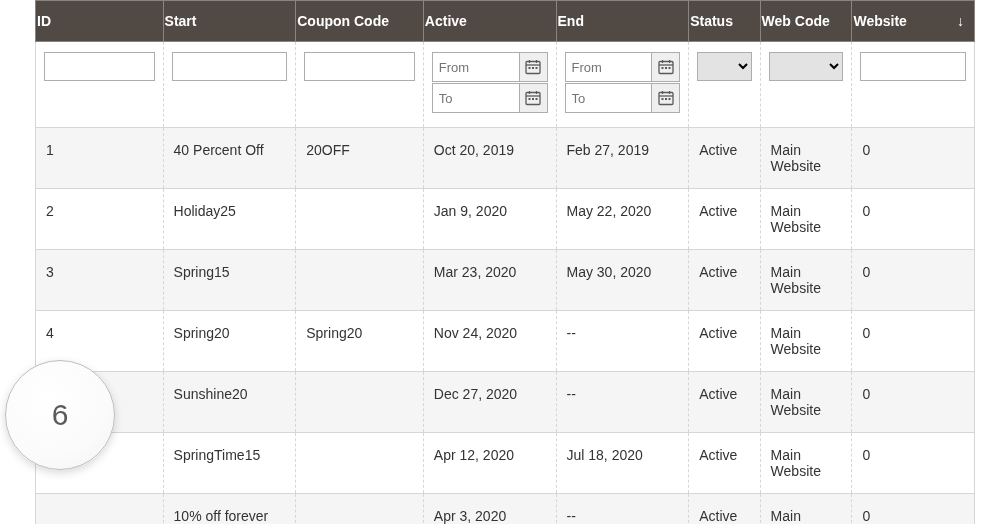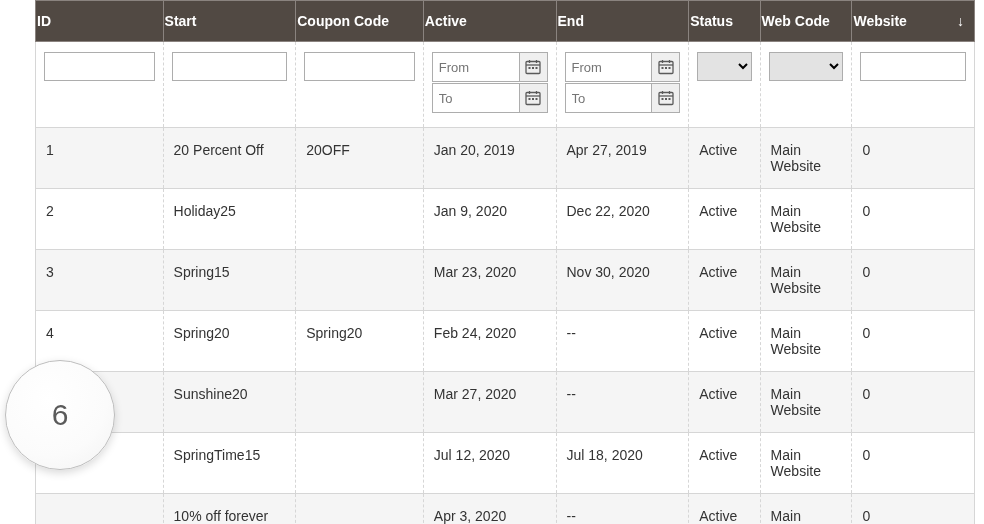--- a/index.html
+++ b/index.html
@@ -244,73 +244,73 @@
           </div>
         </div>
       </td>
       <td><select class="filter-select"><option></option></select></td>
       <td><select class="filter-select"><option></option></select></td>
       <td><input class="filter-input" style=""></td>
     </tr>
 
     <tr class="data-row">
       <td>1</td>
-      <td>20 Percent Off</td>
+      <td>40 Percent Off</td>
       <td>20OFF</td>
-      <td>Jan 20, 2019</td>
-      <td>Apr 27, 2019</td>
+      <td>Oct 20, 2019</td>
+      <td>Feb 27, 2019</td>
       <td>Active</td>
       <td>Main Website</td>
       <td>0</td>
     </tr>
     <tr class="data-row">
       <td>2</td>
       <td>Holiday25</td>
       <td></td>
       <td>Jan 9, 2020</td>
-      <td>Dec 22, 2020</td>
+      <td>May 22, 2020</td>
       <td>Active</td>
       <td>Main Website</td>
       <td>0</td>
     </tr>
     <tr class="data-row">
       <td>3</td>
       <td>Spring15</td>
       <td></td>
       <td>Mar 23, 2020</td>
-      <td>Nov 30, 2020</td>
+      <td>May 30, 2020</td>
       <td>Active</td>
       <td>Main Website</td>
       <td>0</td>
     </tr>
     <tr class="data-row">
       <td>4</td>
       <td>Spring20</td>
       <td>Spring20</td>
-      <td>Feb 24, 2020</td>
+      <td>Nov 24, 2020</td>
       <td>--</td>
       <td>Active</td>
       <td>Main Website</td>
       <td>0</td>
     </tr>
     <tr class="data-row">
       <td>5</td>
       <td>Sunshine20</td>
       <td></td>
-      <td>Mar 27, 2020</td>
+      <td>Dec 27, 2020</td>
       <td>--</td>
       <td>Active</td>
       <td>Main Website</td>
       <td>0</td>
     </tr>
     <tr class="data-row">
       <td>6</td>
       <td>SpringTime15</td>
       <td></td>
-      <td>Jul 12, 2020</td>
+      <td>Apr 12, 2020</td>
       <td>Jul 18, 2020</td>
       <td>Active</td>
       <td>Main Website</td>
       <td>0</td>
     </tr>
     <tr class="data-row">
       <td></td>
       <td>10% off forever</td>
       <td></td>
       <td>Apr 3, 2020</td>

